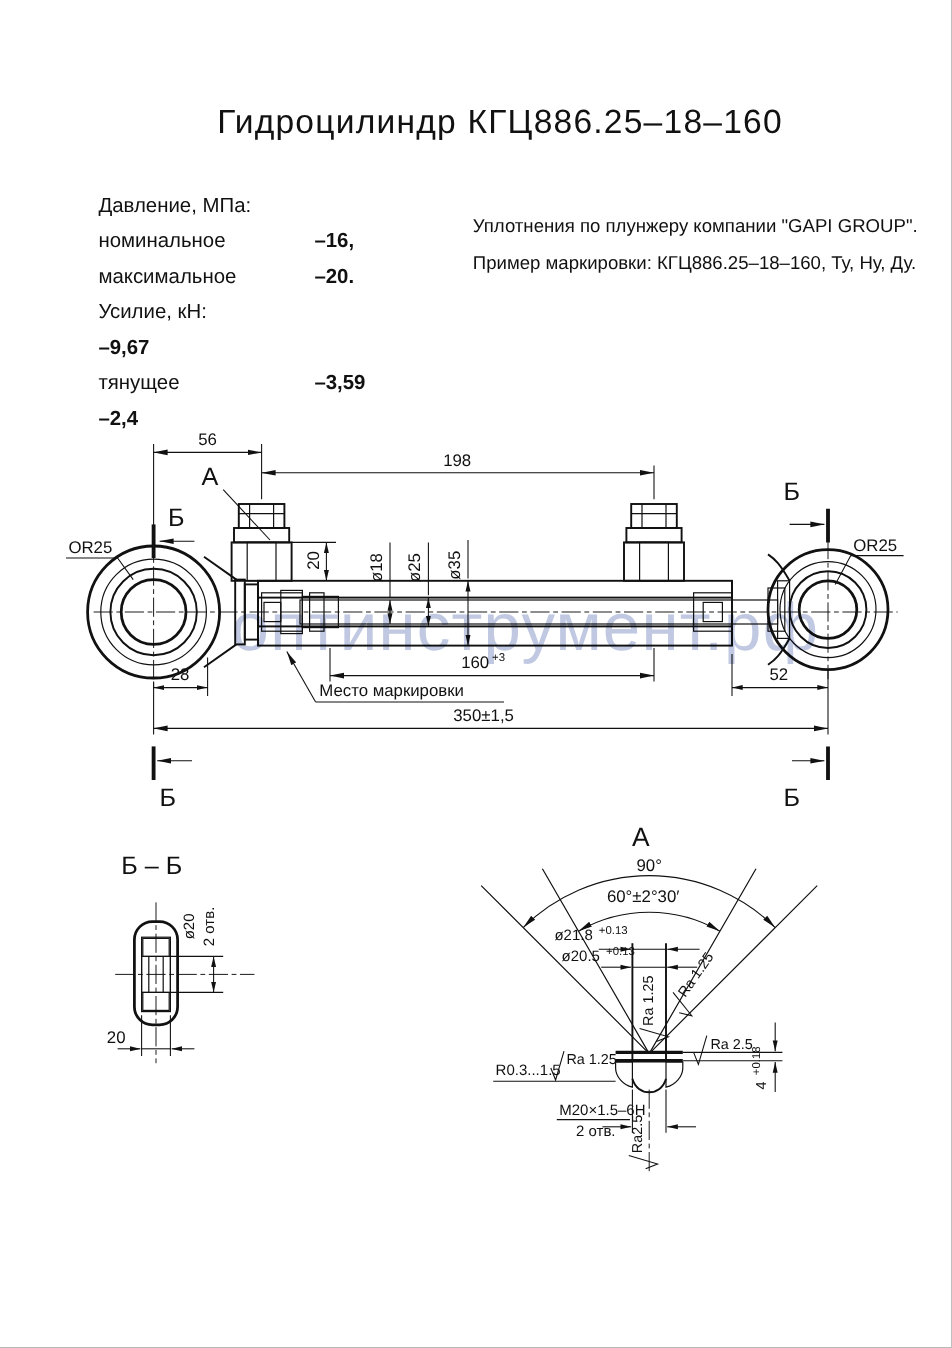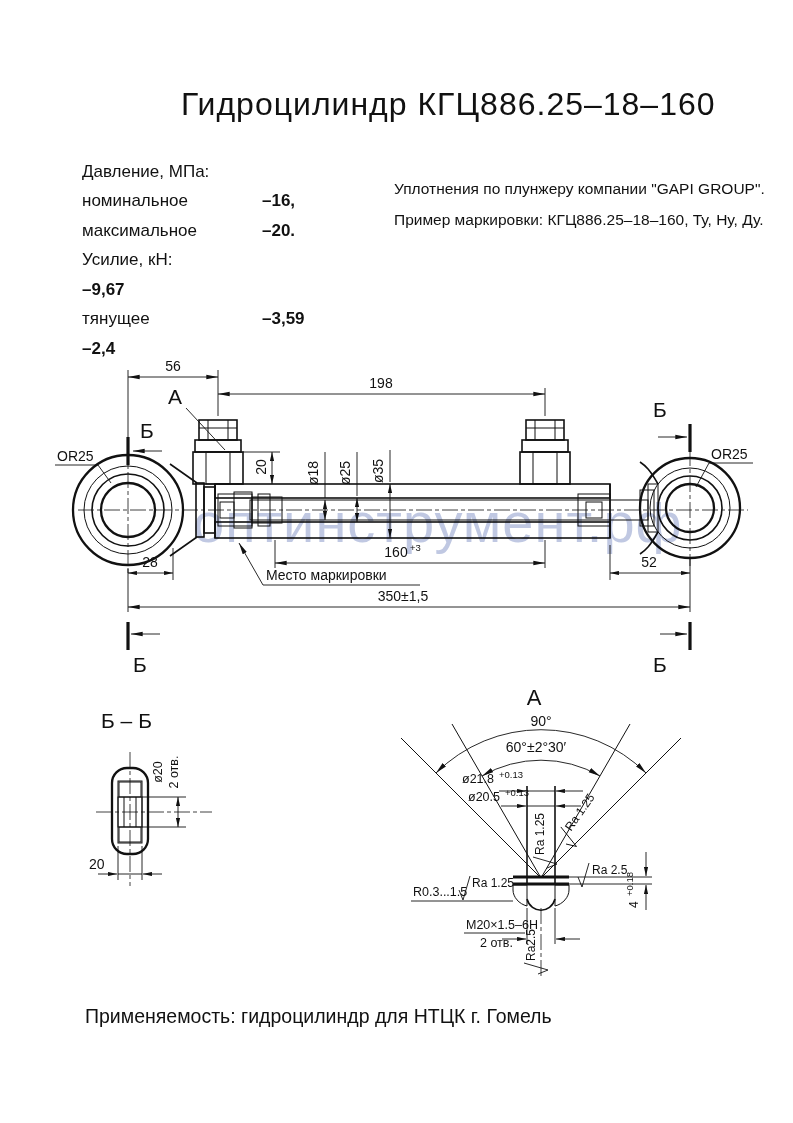--- a/index.html
+++ b/index.html
@@ -1,18 +1,18 @@
 <!DOCTYPE html>
 <html><head>
 <meta charset="utf-8">
 <style>
   html,body{margin:0;padding:0;background:#888;}
   .page{position:relative;width:793px;height:1123px;background:#ffffff;margin:0 auto;overflow:hidden;
         font-family:"Liberation Sans",sans-serif;color:#111;}
-  .title{position:absolute;left:181px;top:86px;font-size:32px;letter-spacing:1px;white-space:nowrap;}
+  .title{position:absolute;left:181px;top:86px;font-size:28px;letter-spacing:1px;white-space:nowrap;}
   .specs{position:absolute;left:82px;top:157px;font-size:17px;}
   .spec-row{display:flex;width:280px;height:29.5px;align-items:center;}
   .spec-label{width:180px;white-space:nowrap;}
   .spec-value{white-space:nowrap;font-weight:bold;}
   .notes{position:absolute;left:394px;top:173px;font-size:15.5px;line-height:31px;white-space:nowrap;}
   .footer{position:absolute;left:85px;top:1005px;font-size:19.5px;white-space:nowrap;}
   .watermark{position:absolute;left:193px;top:490px;font-size:56px;letter-spacing:1px;
              color:#b5bfdd;opacity:.85;mix-blend-mode:multiply;white-space:nowrap;z-index:5;}
   svg{position:absolute;left:0;top:0;z-index:2;}
   svg text{font-family:"Liberation Sans",sans-serif;fill:#111;}
@@ -306,14 +306,13 @@
 
       <g transform="translate(538 974) rotate(-90)">
         <path d="M0,0 L4,10 L11,-14" class="dim"></path>
         <text class="t12" x="13" y="-3">Ra2.5</text>
       </g>
     </g>
   </svg>
 
   <div class="watermark">оптинструмент.рф</div>
 
-  <div class="footer">Применяемость: гидроцилиндр для НТЦК г. Гомель</div>
 </div>
 
 </body></html>

